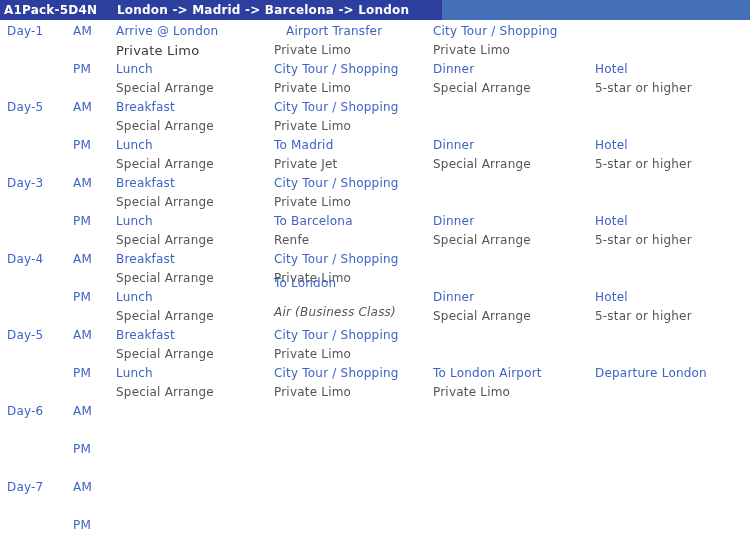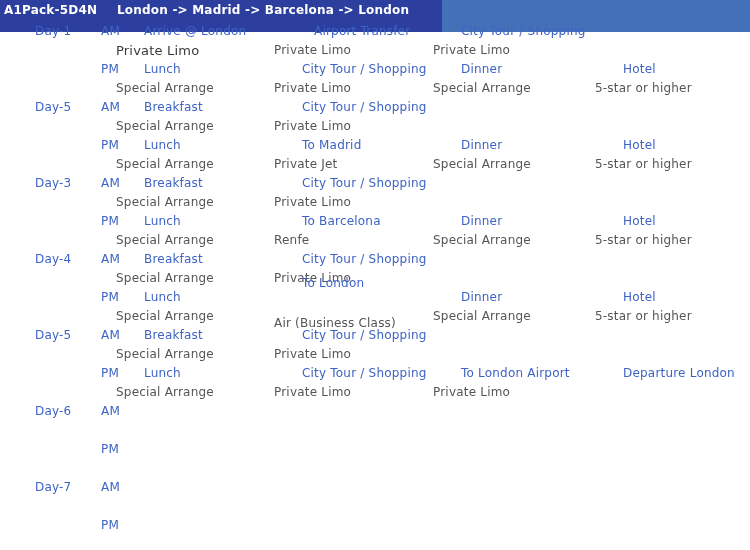--- a/index.html
+++ b/index.html
@@ -6,39 +6,39 @@
   body {
     width: 750px; height: 550px;
     background: #ffffff;
     font-family: "DejaVu Sans", "Liberation Sans", sans-serif;
     overflow: hidden;
     position: relative;
   }
   .page { position: absolute; left: 0; top: 0; width: 750px; height: 550px; }
 
   .header-bar {
-    position: absolute; left: 0; top: 0; width: 750px; height: 32px;
+    position: absolute; left: 0; top: 0; width: 750px; height: 20px;
     background: linear-gradient(to right, #2c3e9e 0px, #2c3e9e 442px, #4470b8 442px, #4470b8 100%);
     color: #ffffff; font-weight: bold; font-size: 12px; line-height: 20px;
     letter-spacing: 0.2px;
     white-space: nowrap;
   }
   .header-bar .code  { position: absolute; left: 4px;  top: 0; }
   .header-bar .route { position: absolute; left: 117px; top: 0; }
 
   #grid { position: absolute; left: 0; top: 0; width: 750px; height: 550px; }
 
   .cell {
     position: absolute;
     font-size: 12px;
     line-height: 19px;
     letter-spacing: 0.2px;
     white-space: nowrap;
   }
-  .c-blue { color: #3e63c6; margin-left: 28px; }
+  .c-blue { color: #3e63c6; }
   .c-gray { color: #555555; }
   .c-dark { color: #3a3a3a; font-size: 13px; }
 </style>
 </head>
 <body>
 
 <div class="page">
   <div class="header-bar">
     <span class="code">A1Pack-5D4N</span>
     <span class="route">London -&gt; Madrid -&gt; Barcelona -&gt; London</span>
@@ -96,21 +96,21 @@
       <span class="cell c-blue" style="left: 116px; top: 250px;">Breakfast</span>
       <span class="cell c-blue" style="left: 274px; top: 250px;">City Tour / Shopping</span>
       <span class="cell c-gray" style="left: 116px; top: 269px;">Special Arrange</span>
       <span class="cell c-gray" style="left: 274px; top: 269px;">Private Limo</span>
       <span class="cell c-blue" style="left: 73px; top: 288px;">PM</span>
       <span class="cell c-blue" style="left: 116px; top: 288px;">Lunch</span>
       <span class="cell c-blue" style="left: 274px; top: 274px;">To London</span>
       <span class="cell c-blue" style="left: 433px; top: 288px;">Dinner</span>
       <span class="cell c-blue" style="left: 595px; top: 288px;">Hotel</span>
       <span class="cell c-gray" style="left: 116px; top: 307px;">Special Arrange</span>
-      <span class="cell c-gray" style="left: 274px; top: 314px;">Air (Business Class)</span>
+      <span class="cell c-gray" style="left: 274px; top: 303px; font-style: italic;">Air (Business Class)</span>
       <span class="cell c-gray" style="left: 433px; top: 307px;">Special Arrange</span>
       <span class="cell c-gray" style="left: 595px; top: 307px;">5-star or higher</span>
       <span class="cell c-blue" style="left: 7px; top: 326px;">Day-5</span>
       <span class="cell c-blue" style="left: 73px; top: 326px;">AM</span>
       <span class="cell c-blue" style="left: 116px; top: 326px;">Breakfast</span>
       <span class="cell c-blue" style="left: 274px; top: 326px;">City Tour / Shopping</span>
       <span class="cell c-gray" style="left: 116px; top: 345px;">Special Arrange</span>
       <span class="cell c-gray" style="left: 274px; top: 345px;">Private Limo</span>
       <span class="cell c-blue" style="left: 73px; top: 364px;">PM</span>
       <span class="cell c-blue" style="left: 116px; top: 364px;">Lunch</span>

